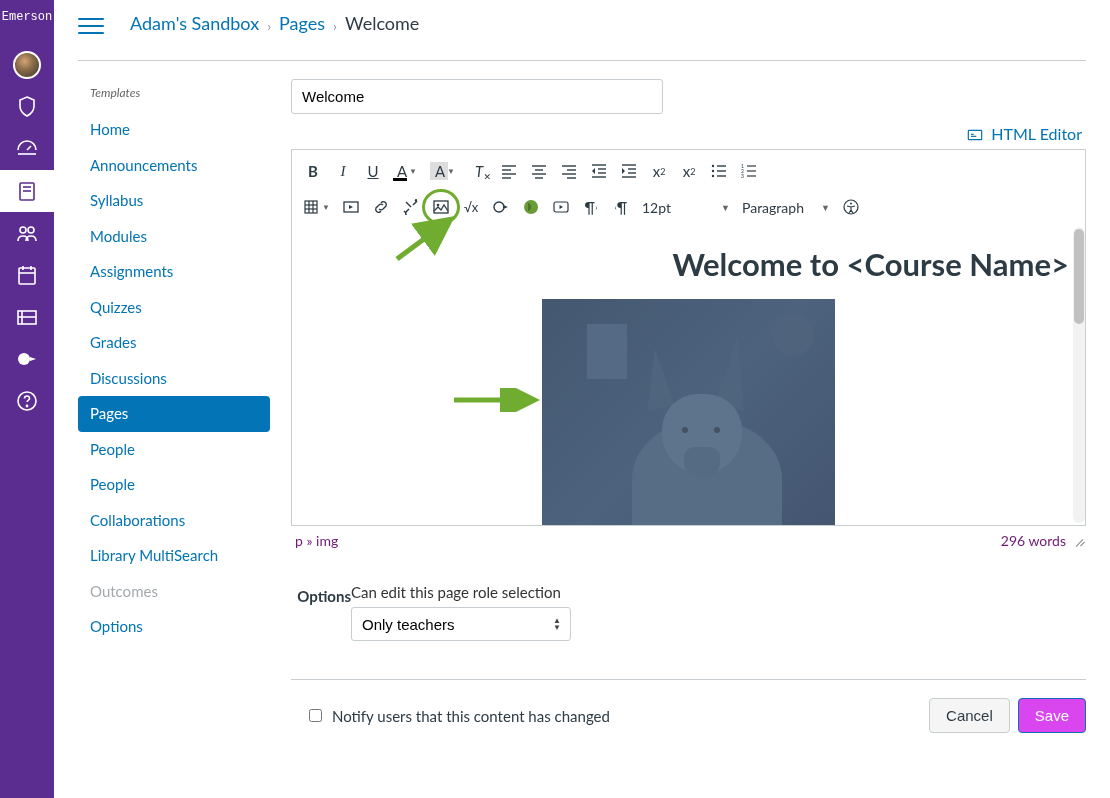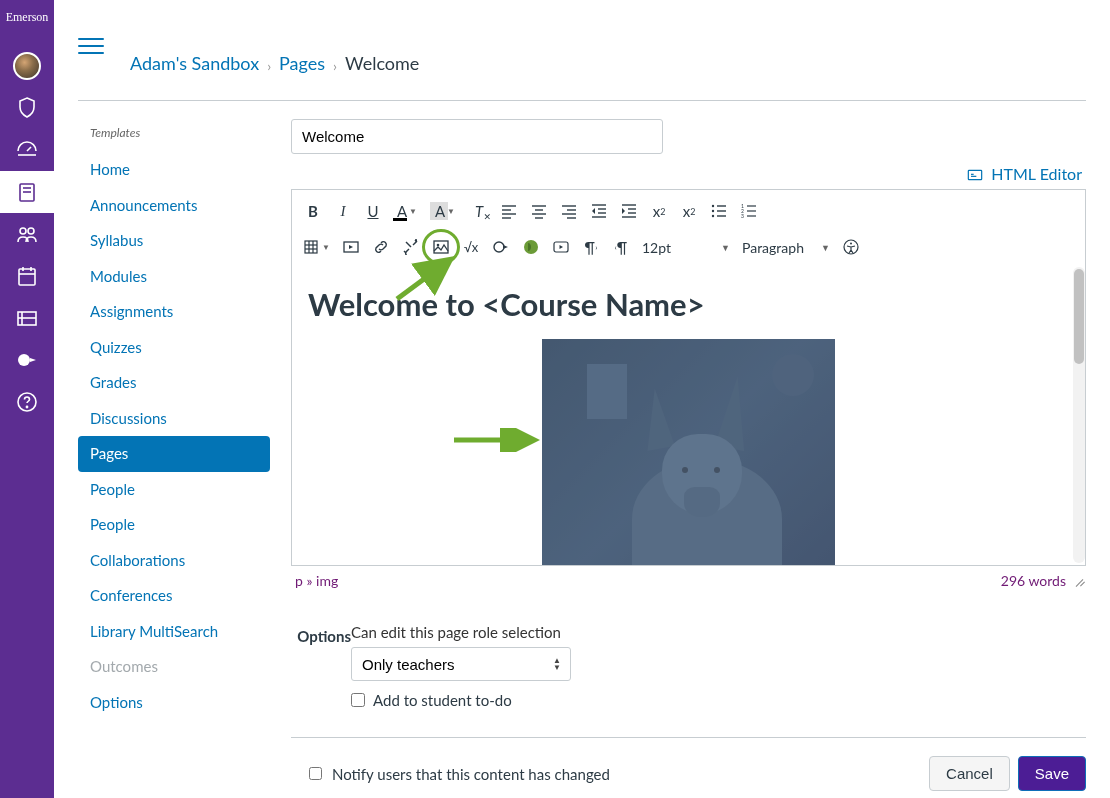--- a/index.html
+++ b/index.html
@@ -1,33 +1,33 @@
 <!DOCTYPE html>
 <html><head>
 <meta charset="utf-8">
 <style>
   * { box-sizing: border-box; margin: 0; padding: 0; }
   body { font-family: "Lato", "Helvetica Neue", Arial, sans-serif; font-size: 14px; color: #2D3B45; background: #fff; width: 1110px; height: 798px; overflow: hidden; }
   
   
   .global-nav { position: fixed; left: 0; top: 0; width: 54px; height: 798px; background: #5C2D91; display: flex; flex-direction: column; align-items: center; padding-top: 10px; }
-  .global-nav .logo { color: #fff; font-family: Liberation Serif, serif; font-size: 12px; margin-bottom: 20px; }
+  .global-nav .logo { color: #fff; font-family: Liberation Mono, monospace; font-size: 12px; margin-bottom: 20px; }
   .global-nav .nav-icon { width: 54px; height: 42px; display: flex; align-items: center; justify-content: center; color: #fff; cursor: pointer; }
   .global-nav .nav-icon.active { background: #fff; color: #5C2D91; }
   .global-nav .avatar { width: 28px; height: 28px; border-radius: 50%; background: radial-gradient(circle at 40% 35%, #d4a574 0%, #8a6d4a 40%, #3d342a 100%); border: 2px solid #fff; }
   .global-nav svg { width: 24px; height: 24px; }
   
   
   .main { margin-left: 54px; padding: 12px 24px 0 24px; }
   
   
   .topbar { display: flex; align-items: center; padding-bottom: 26px; border-bottom: 1px solid #C7CDD1; }
   .hamburger { width: 26px; height: 20px; cursor: pointer; margin-right: 26px; }
   .hamburger div { height: 2px; background: #0374B5; margin: 5px 0; border-radius: 1px; }
-  .breadcrumb { font-size: 18px; display: flex; align-items: flex-end; gap: 8px; margin-top: 40px; }
+  .breadcrumb { font-size: 18px; display: flex; align-items: flex-end; gap: 8px; }
   .breadcrumb a { color: #0374B5; text-decoration: none; cursor: pointer; }
   .breadcrumb .sep { color: #999; font-size: 14px; }
   .breadcrumb .current { color: #2D3B45; }
   
   
   .columns { display: flex; }
   
   
   .course-nav { width: 195px; padding: 20px 0 0 0; flex-shrink: 0; }
   .course-nav .section-label { font-style: italic; color: #666; font-size: 12px; padding: 4px 12px 12px; }
@@ -52,21 +52,21 @@
   .tb-btn .dd { font-size: 8px; margin-left: 2px; color: #666; }
   .tb-dropdown { height: 28px; font-size: 14px; padding: 0 6px; display: inline-flex; align-items: center; cursor: pointer; min-width: 100px; justify-content: space-between; }
   .tb-dropdown .dd { font-size: 9px; color: #666; }
   .highlight-circle { position: relative; }
   .highlight-circle::after { content: ''; position: absolute; inset: -4px; border: 3px solid #6FAC2F; border-radius: 50%; pointer-events: none; }
   
   
   .editor-body { position: relative; background: #fff; height: 300px; overflow: hidden; }
   .editor-scroll { position: absolute; right: 0; top: 2px; bottom: 2px; width: 12px; background: #f2f2f2; border-radius: 6px; }
   .editor-scroll .thumb { position: absolute; left: 1px; right: 1px; top: 2px; height: 95px; background: #c1c1c1; border-radius: 5px; }
-  .editor-content { padding: 12px 16px; text-align: left; }
+  .editor-content { padding: 12px 16px; text-align: right; }
   .editor-content h1 { font-size: 31px; font-weight: 700; margin: 8px 0 16px; }
   .content-img { width: 293px; height: 232px; margin: 0 auto; position: relative; overflow: hidden; }
   .content-img .layer0 { position:absolute; inset:0; background: linear-gradient(135deg, #1a2530 0%, #2a3847 50%, #1a2030 100%); }
   .content-img .layer1 { position:absolute; left:45px; top:25px; width:40px; height:55px; background:#3a4856; }
   .content-img .layer2 { position:absolute; left:230px; top:15px; width:42px; height:42px; border-radius:50%; background:#2e3a48; }
   .content-img .dog-body { position:absolute; left:90px; top:120px; width:150px; height:120px; background:#3d4a56; border-radius:50% 50% 0 0; }
   .content-img .ear-l { position:absolute; left:100px; top:50px; width:0; height:0; border-left:18px solid transparent; border-right:10px solid transparent; border-bottom:60px solid #2f3c48; transform:rotate(-10deg);}
   .content-img .ear-r { position:absolute; left:180px; top:38px; width:0; height:0; border-left:8px solid transparent; border-right:22px solid transparent; border-bottom:72px solid #2f3c48; transform:rotate(12deg);}
   .content-img .head { position:absolute; left:120px; top:95px; width:80px; height:80px; background:#4a5864; border-radius:45% 45% 50% 50%; }
   .content-img .snout { position:absolute; left:142px; top:148px; width:36px; height:30px; background:#3a4652; border-radius:30% 30% 45% 45%; }
@@ -94,21 +94,21 @@
   .select-wrap select { width: 100%; height: 34px; padding: 0 10px; font-size: 15px; border: 1px solid #C7CDD1; border-radius: 3px; -webkit-appearance: none; appearance: none; background: #fff; }
   .select-wrap .caret { position: absolute; right: 6px; top: 5px; height: 24px; width: 16px; display:flex; flex-direction:column; justify-content:center; align-items:center; font-size:8px; color:#444; line-height:7px; pointer-events:none;}
   .checkbox-row { display: flex; align-items: center; gap: 8px; font-size: 15px; margin-top:4px;}
   .checkbox-row input { width: 14px; height: 14px; }
   
   
   .footer { margin-top: 28px; border-top: 1px solid #C7CDD1; padding: 18px 0; display: flex; align-items: center; justify-content: space-between; }
   .footer .notify { display: flex; align-items: center; gap: 10px; font-size: 15px; margin-left: 18px;}
   .footer .buttons { display: flex; gap: 8px; }
   .btn { padding: 8px 16px; font-size: 15px; border-radius: 4px; cursor: pointer; border: 1px solid #C7CDD1; background: #F5F5F5; color: #2D3B45; }
-  .btn.primary { background: #4c1d95; border-color: #0E6EB8; color: #fff; }
+  .btn.primary { background: #d946ef; border-color: #0E6EB8; color: #fff; }
   
   
   .color-swatch { display:inline-block; width:14px; height:3px; background:#000; position:absolute; bottom:4px; left:5px;}
   .bg-swatch { display:inline-block; width:18px; height:18px; background:#ddd; position:absolute; top:5px; left:4px; }
 </style>
 </head>
 <body>
 
 <nav class="global-nav">
   <div class="logo">Emerson</div>
@@ -201,21 +201,20 @@
       <a>Syllabus</a>
       <a>Modules</a>
       <a>Assignments</a>
       <a>Quizzes</a>
       <a>Grades</a>
       <a>Discussions</a>
       <a class="active">Pages</a>
       <a>People</a>
       <a>People</a>
       <a>Collaborations</a>
-      <a>Conferences</a>
       <a>Library MultiSearch</a>
       <a class="disabled">Outcomes</a>
       <a>Options</a>
     </nav>
 
     <div class="editor-col">
       <input class="title-input" type="text" value="Welcome" style="">
       <div class="html-editor-row">
         <a class="html-editor-link">
           <svg width="16" height="14" viewBox="0 0 24 20" fill="none" stroke="#0374B5" stroke-width="1.8">
@@ -433,24 +432,20 @@
       <div class="options-row">
         <div class="options-label">Options</div>
         <div class="options-body">
           <div class="sub">Can edit this page role selection</div>
           <div class="select-wrap">
             <select>
               <option>Only teachers</option>
             </select>
             <div class="caret">▲<br>▼</div>
           </div>
-          <label class="checkbox-row">
-            <input type="checkbox" style="">
-            <span>Add to student to-do</span>
-          </label>
         </div>
       </div>
 
       
       <div class="footer">
         <label class="notify">
           <input type="checkbox" style="">
           <span>Notify users that this content has changed</span>
         </label>
         <div class="buttons">

